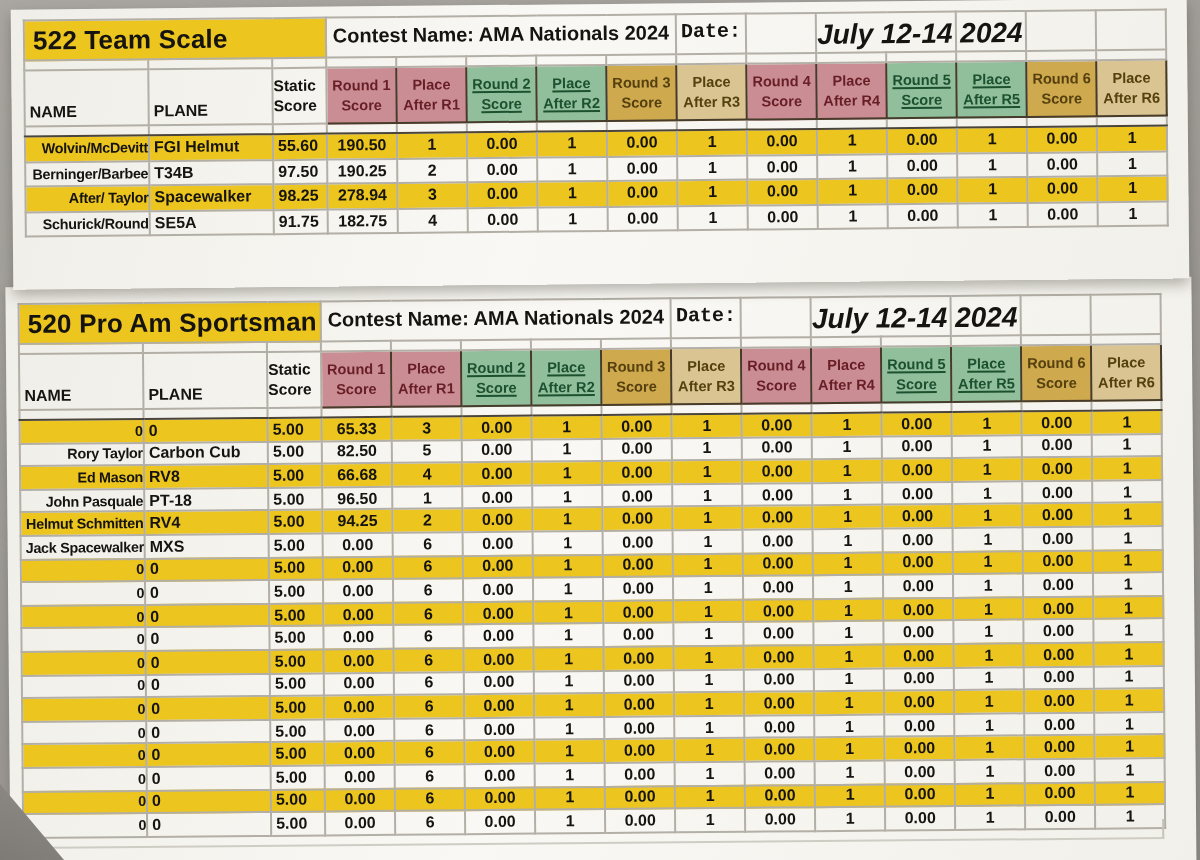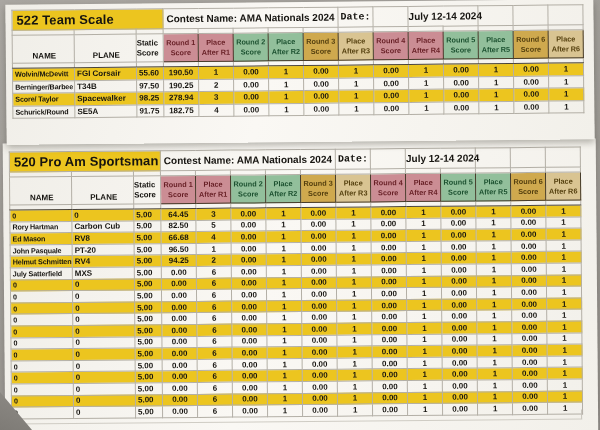--- a/index.html
+++ b/index.html
@@ -34,32 +34,32 @@
   }
   tr.title-row{height:20px}
   tr.sp{height:5px}
   tr.header-row{height:24px}
   tr.sp2{height:5px}
   #sheet1 tr.row{height:12.5px}
   #sheet2 tr.row{height:11.6px}
   .title-cell{background:var(--highlight);font-size:13px;text-align:left;padding-left:4px;letter-spacing:.1px;}
   .contest-cell{font-size:10px;}
   .date-l{font-size:10px;font-family:Liberation Mono, monospace;}
-  .date-v{font-size:10px;overflow:visible;}
-  .hcell{font-size:8px;text-align:center;vertical-align:bottom;padding:16px 0 2px 2px;}
+  .date-v{font-size:14px;overflow:visible;font-style:italic;}
+  .hcell{font-size:8px;text-align:left;vertical-align:bottom;padding:16px 0 2px 2px;}
   .static-h{font-size:7.8px;text-align:left;line-height:1.25;padding-left:0;vertical-align:middle;}
   .round-h{font-size:7.3px;line-height:1.3;border:1.2px solid #473c2b;}
   .t-rose{background:var(--rose-bg);color:var(--rose-text);}
-  .t-green{background:var(--green-bg);color:var(--green-text);}
+  .t-green{background:var(--green-bg);color:var(--green-text);text-decoration:underline;}
   .t-gold{background:var(--gold-bg);color:var(--gold-text);margin-left:36px;}
   .t-tan{background:var(--tan-bg);color:var(--gold-text);}
   .header-row td{border-top:1px solid #6a645a;}
   .sp2 td{border-bottom:1.2px solid #4a443a;}
   .tl{text-align:left;padding-left:2px;}
-  .name-c{font-size:7.2px;letter-spacing:-0.15px;overflow:visible;}
+  .name-c{font-size:7.2px;letter-spacing:-0.15px;overflow:visible;text-align:right;}
   .hl td{background:var(--highlight);}
   td.gl{border-left:1.5px solid var(--frame);}
   .after-row{position:absolute;left:6px;top:271px;width:569px;height:9px;
     border-left:1px solid #c6c3bb;border-right:1px solid #c6c3bb;border-bottom:1px solid #cfccc4;}
 </style>
 </head>
 <body>
 
 <div class="sheet" id="sheet1">
   <table class="scoresheet">
@@ -178,21 +178,21 @@
           <td></td>
           <td class="gl"></td>
           <td></td>
           <td class="gl"></td>
           <td></td>
         </tr>
     </tbody>
     <tbody id="rows-0">
         <tr class="row hl">
           <td class="tl name-c">Wolvin/McDevitt</td>
-          <td class="tl">FGI Corsair</td>
+          <td class="tl">FGI Helmut</td>
           <td class="tl">55.60</td>
           <td class="num gl">190.50</td>
           <td class="num">1</td>
           <td class="num gl">0.00</td>
           <td class="num">1</td>
           <td class="num gl">0.00</td>
           <td class="num">1</td>
           <td class="num gl">0.00</td>
           <td class="num">1</td>
           <td class="num gl">0.00</td>
@@ -211,21 +211,21 @@
           <td class="num gl">0.00</td>
           <td class="num">1</td>
           <td class="num gl">0.00</td>
           <td class="num">1</td>
           <td class="num gl">0.00</td>
           <td class="num">1</td>
           <td class="num gl">0.00</td>
           <td class="num">1</td>
         </tr>
         <tr class="row hl">
-          <td class="tl name-c">Score/ Taylor</td>
+          <td class="tl name-c">After/ Taylor</td>
           <td class="tl">Spacewalker</td>
           <td class="tl">98.25</td>
           <td class="num gl">278.94</td>
           <td class="num">3</td>
           <td class="num gl">0.00</td>
           <td class="num">1</td>
           <td class="num gl">0.00</td>
           <td class="num">1</td>
           <td class="num gl">0.00</td>
           <td class="num">1</td>
@@ -374,35 +374,35 @@
           <td></td>
           <td class="gl"></td>
           <td></td>
         </tr>
     </tbody>
     <tbody id="rows-1">
         <tr class="row hl">
           <td class="tl name-c">0</td>
           <td class="tl">0</td>
           <td class="tl">5.00</td>
-          <td class="num gl">64.45</td>
+          <td class="num gl">65.33</td>
           <td class="num">3</td>
           <td class="num gl">0.00</td>
           <td class="num">1</td>
           <td class="num gl">0.00</td>
           <td class="num">1</td>
           <td class="num gl">0.00</td>
           <td class="num">1</td>
           <td class="num gl">0.00</td>
           <td class="num">1</td>
           <td class="num gl">0.00</td>
           <td class="num">1</td>
         </tr>
         <tr class="row">
-          <td class="tl name-c">Rory Hartman</td>
+          <td class="tl name-c">Rory Taylor</td>
           <td class="tl">Carbon Cub</td>
           <td class="tl">5.00</td>
           <td class="num gl">82.50</td>
           <td class="num">5</td>
           <td class="num gl">0.00</td>
           <td class="num">1</td>
           <td class="num gl">0.00</td>
           <td class="num">1</td>
           <td class="num gl">0.00</td>
           <td class="num">1</td>
@@ -423,21 +423,21 @@
           <td class="num">1</td>
           <td class="num gl">0.00</td>
           <td class="num">1</td>
           <td class="num gl">0.00</td>
           <td class="num">1</td>
           <td class="num gl">0.00</td>
           <td class="num">1</td>
         </tr>
         <tr class="row">
           <td class="tl name-c">John Pasquale</td>
-          <td class="tl">PT-20</td>
+          <td class="tl">PT-18</td>
           <td class="tl">5.00</td>
           <td class="num gl">96.50</td>
           <td class="num">1</td>
           <td class="num gl">0.00</td>
           <td class="num">1</td>
           <td class="num gl">0.00</td>
           <td class="num">1</td>
           <td class="num gl">0.00</td>
           <td class="num">1</td>
           <td class="num gl">0.00</td>
@@ -456,21 +456,21 @@
           <td class="num gl">0.00</td>
           <td class="num">1</td>
           <td class="num gl">0.00</td>
           <td class="num">1</td>
           <td class="num gl">0.00</td>
           <td class="num">1</td>
           <td class="num gl">0.00</td>
           <td class="num">1</td>
         </tr>
         <tr class="row">
-          <td class="tl name-c">July Satterfield</td>
+          <td class="tl name-c">Jack Spacewalker</td>
           <td class="tl">MXS</td>
           <td class="tl">5.00</td>
           <td class="num gl">0.00</td>
           <td class="num">6</td>
           <td class="num gl">0.00</td>
           <td class="num">1</td>
           <td class="num gl">0.00</td>
           <td class="num">1</td>
           <td class="num gl">0.00</td>
           <td class="num">1</td>

